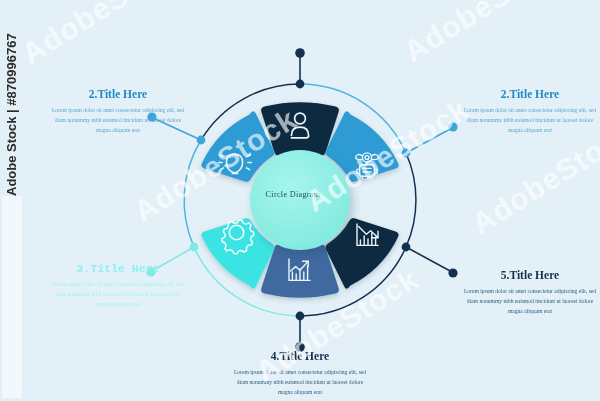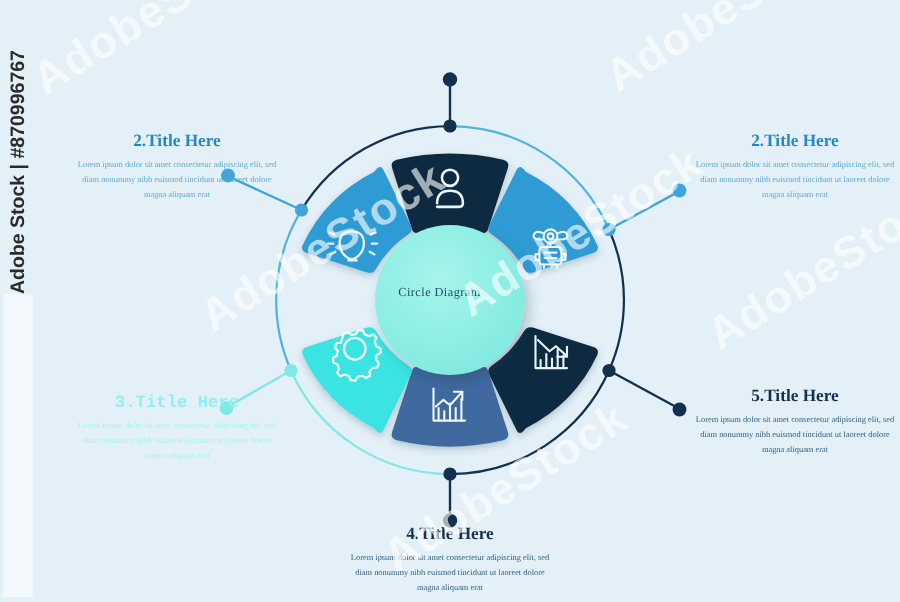--- a/index.html
+++ b/index.html
@@ -41,21 +41,21 @@
     font-size:5.6px;line-height:1.85;margin:0;color:#5fa8cf;
   }
   .al-r{text-align:center;}
   .al-c{text-align:center;}
   .al-l{text-align:left;}
 
   #label-2{left:50px;top:88px;}
   #label-2 .t{color:#2389c4;}
   #label-6{left:462px;top:88px;}
   #label-6 .t{color:#2389c4;}
-  #label-5{left:462px;top:258px;}
+  #label-5{left:462px;top:269px;}
   #label-5 .t{color:#14314f;}
   #label-5 .b{color:#2c5f80;}
   #label-4{left:232px;top:350px;}
   #label-4 .t{color:#14314f;}
   #label-4 .b{color:#2c5f80;}
   #label-3{left:50px;top:262px;}
   #label-3 .t{color:#8ff0ee;font-family:Liberation Mono, monospace;}
   #label-3 .b{color:#a6f3f0;}
 
   .center-txt{

